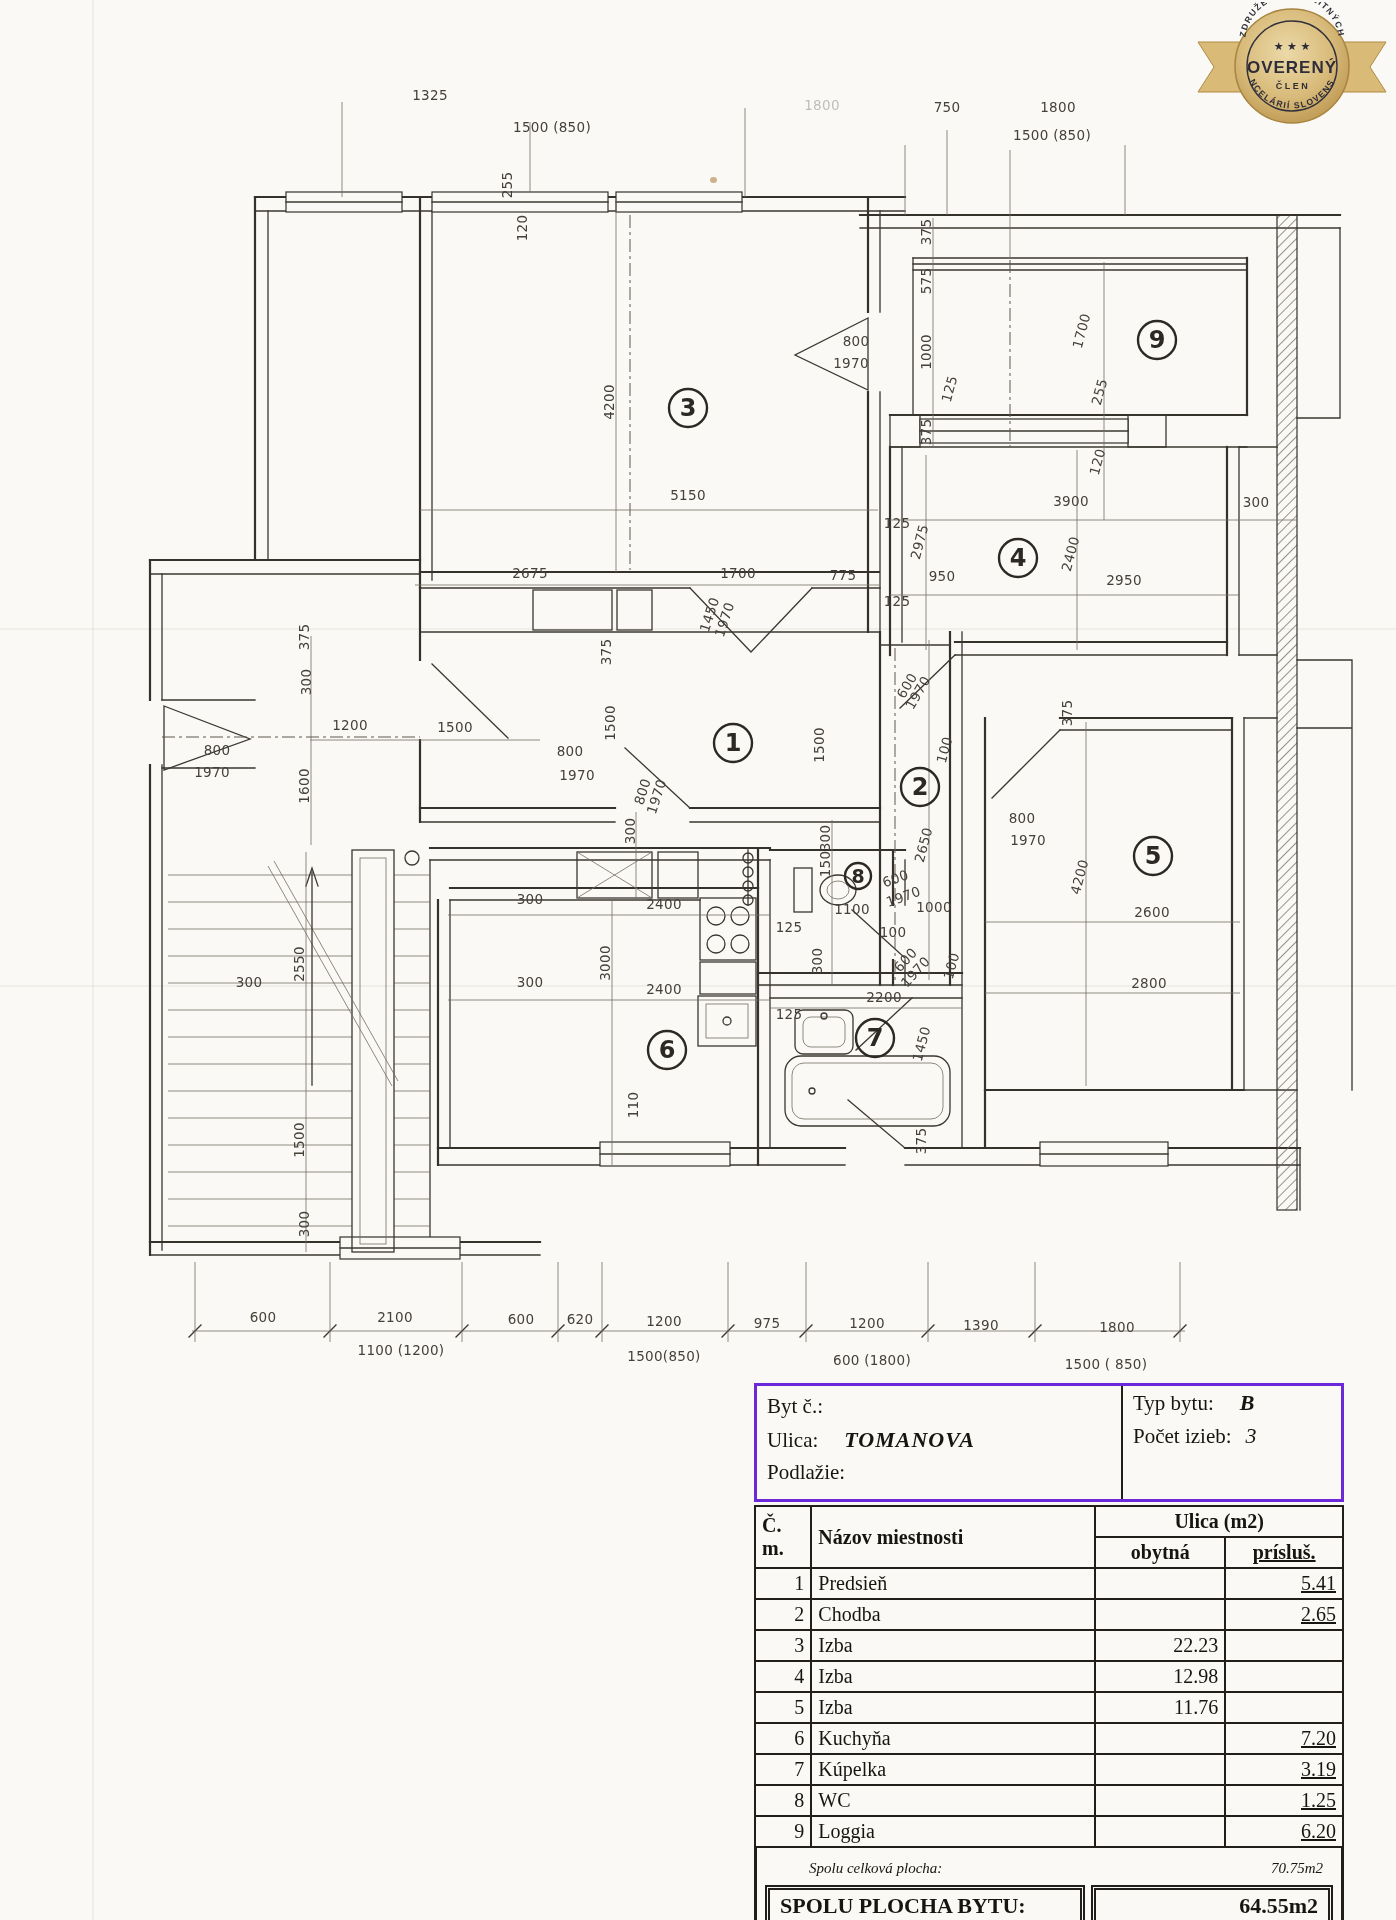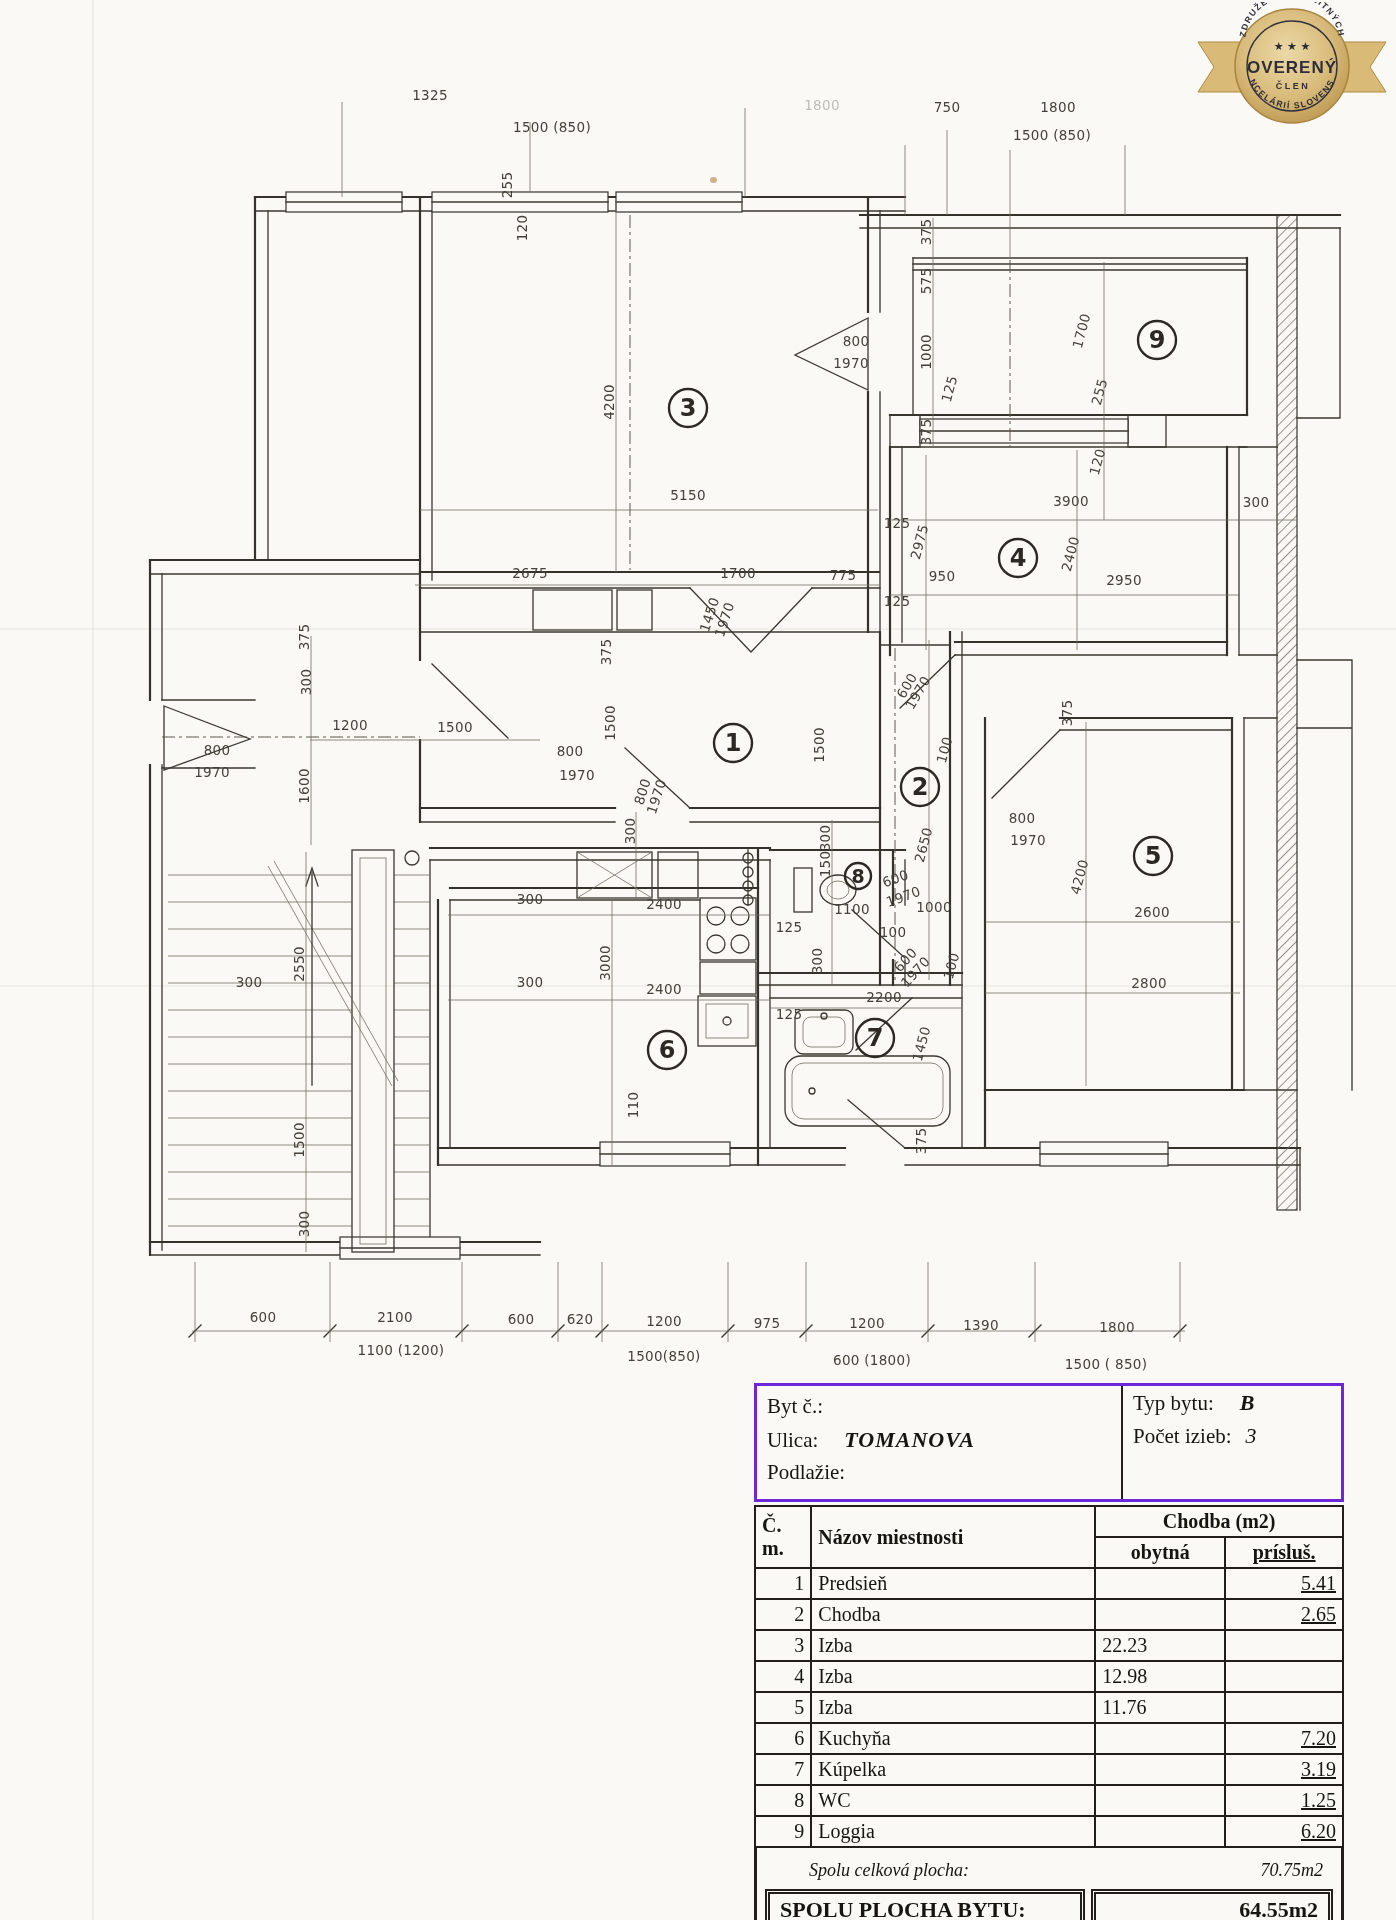--- a/index.html
+++ b/index.html
@@ -41,26 +41,26 @@
   #inforight{flex:1;padding:4px 10px 6px 10px;}
   .inforow{display:flex;align-items:baseline;height:33px;font-size:21px;}
   .inforow .lbl{white-space:nowrap;}
   .bival{font-weight:700;font-style:italic;margin-left:26px;font-size:22px;letter-spacing:1px;}
   .ival{font-style:italic;margin-left:14px;font-size:22px;}
   table.areas{border-collapse:collapse;width:100%;margin-top:3px;font-size:20px;border-radius:17px;}
   table.areas td{border:2px solid #221f1a;height:29px;padding:0 6px;}
   td.hdr{font-weight:700;}
   td.cnum{width:43px;text-align:right;padding-right:4px;}
   td.cname{width:276px;text-align:left;margin-left:9px;}
-  td.cob{width:118px;text-align:left;padding-right:10px;}
+  td.cob{width:118px;text-align:right;padding-right:10px;}
   td.cpr{width:105px;text-align:right;padding-right:10px;text-decoration:underline;}
   td.plochacell{text-align:center;font-weight:700;border-bottom-width:2px;}
   td.subh{text-align:center;font-weight:700;}
   #totals{border:3px solid #221f1a;border-top:none;padding:10px 8px 10px 8px;}
-  #totalsline1{display:flex;font-style:italic;font-size:18px;padding:2px 10px 8px 44px;justify-content:space-between;}
+  #totalsline1{display:flex;font-style:italic;font-size:15px;padding:2px 10px 8px 44px;justify-content:space-between;}
   #totalsline2{display:flex;gap:6px;}
   .dblbox{border:5px double #221f1a;font-weight:700;font-size:22px;padding:3px 10px;}
   #t2label{width:290px;}
   #t2value{flex:1;text-align:right;}
 </style>
 </head>
 <body>
 <div id="page">
 
   <div class="crease-h" style="top:628px"></div>
@@ -498,21 +498,21 @@
           <span class="ival">3</span>
           </div>
       </div>
     </div>
 
     <table class="areas">
       <tbody id="area-body">
         <tr>
           <td class="hdr cnum" rowspan="2" style="text-align:left;">Č. m.</td>
           <td class="hdr cname" rowspan="2">Názov miestnosti</td>
-          <td class="plochacell" colspan="2">Chodba  (m2)</td>
+          <td class="plochacell" colspan="2">Ulica  (m2)</td>
         </tr>
         <tr>
           <td class="subh cob" style="text-align:center;">obytná</td>
           <td class="subh cpr" style="text-align:center;">prísluš.</td>
         </tr>
       <tr>
             <td class="cnum">1</td>
             <td class="cname">Predsieň</td>
             <td class="cob"></td>
             <td class="cpr">5.41</td>

